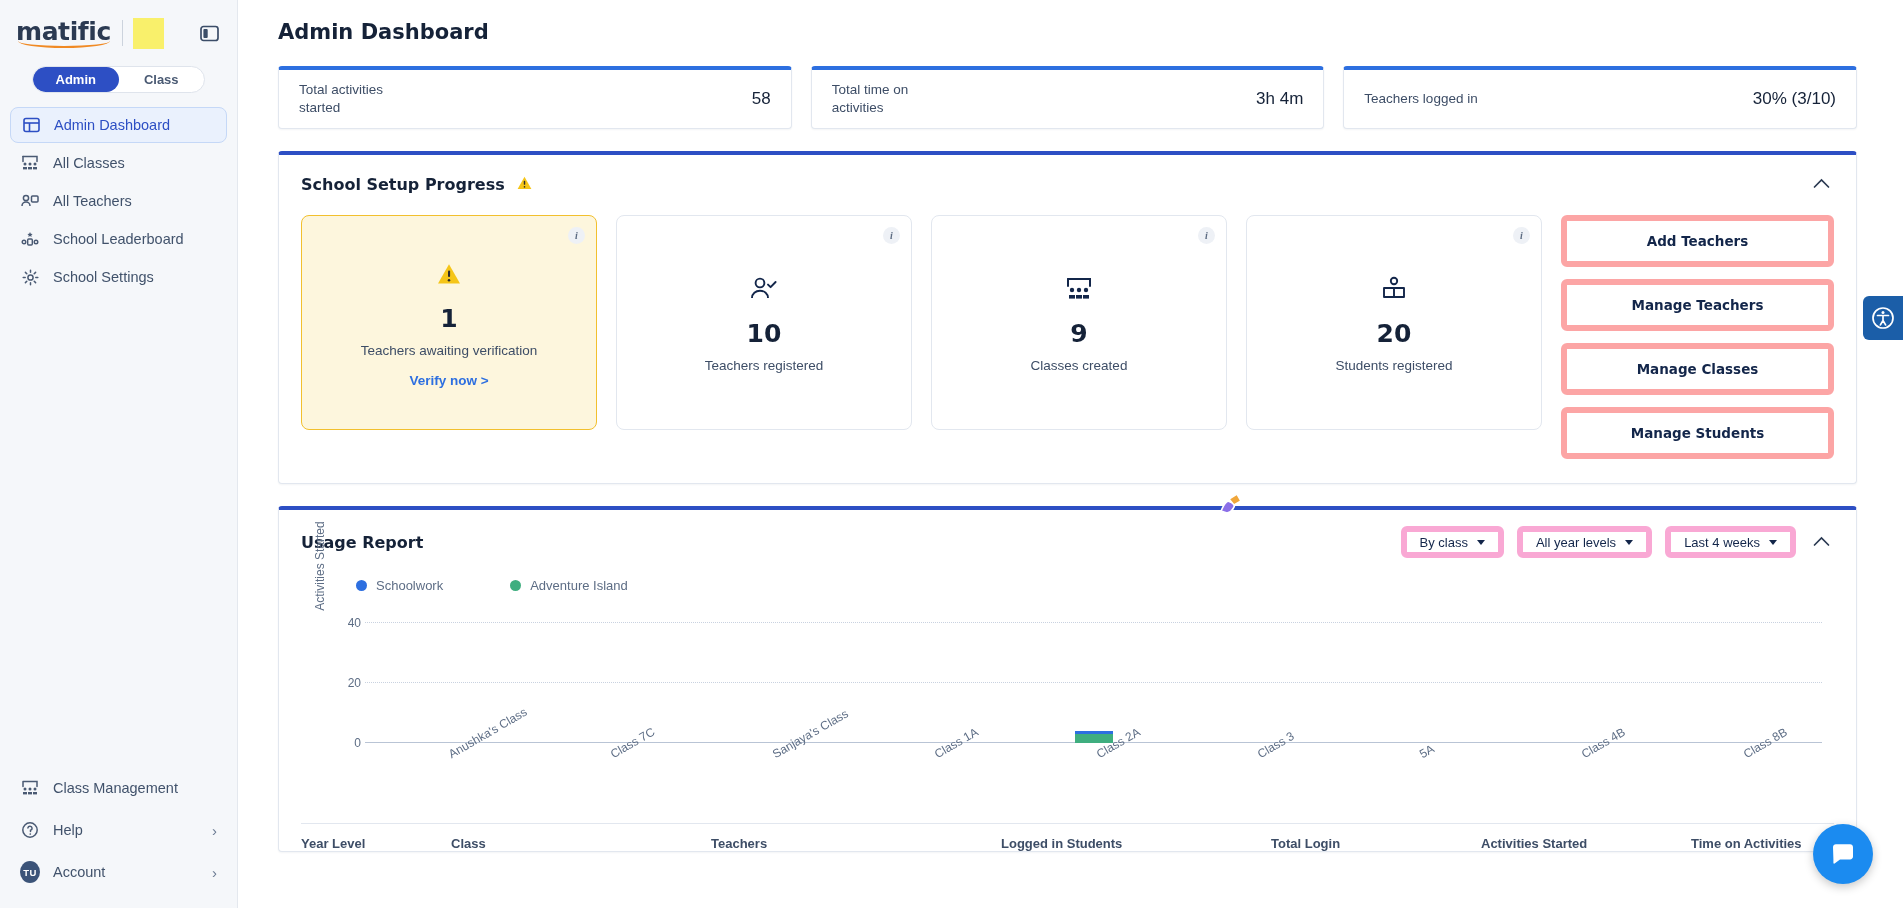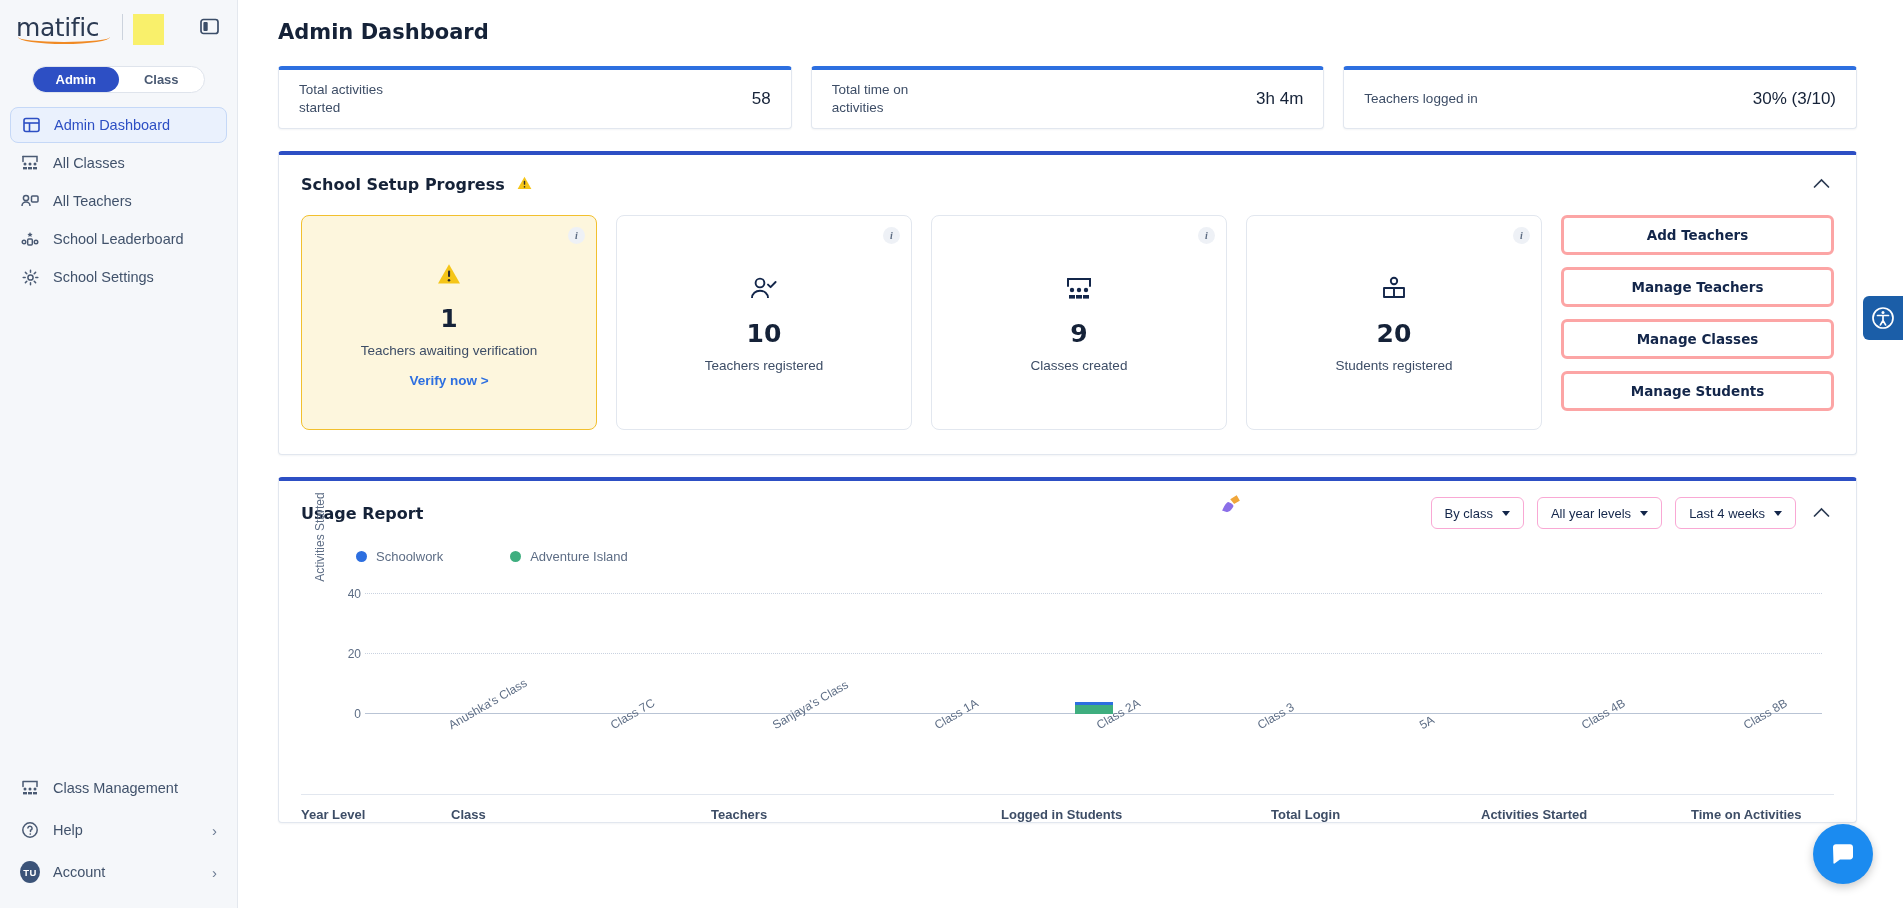--- a/index.html
+++ b/index.html
@@ -14,21 +14,21 @@
   
   .sidebar {
     width: 238px; height: 908px;
     background: #f5f7fa;
     border-right: 1px solid #e4e8ee;
     display: flex; flex-direction: column;
     flex: 0 0 238px;
     position: relative;
   }
   .sb-top { padding: 14px 16px 0 16px; }
-  .brand-row { display: flex; align-items: flex-start; gap: 10px; height: 38px; }
+  .brand-row { display: flex; align-items: center; gap: 10px; height: 38px; font-weight: bold; }
   .logo { position: relative; width: 96px; height: 30px; }
   .logo-text {
     font-size: 25px; color: #2b3a52; letter-spacing: -0.4px;
     font-family: "DejaVu Sans", sans-serif; line-height: 28px;
   }
   .logo-swoosh {
     position: absolute; left: 2px; bottom: 0px; width: 92px; height: 7px;
     border-bottom: 2.5px solid #f08a24;
     border-radius: 0 0 50% 50% / 0 0 100% 100%;
   }
@@ -143,31 +143,31 @@
     margin-top: 15px; font-size: 13.5px; color: #2d6fe0;
     font-weight: 600; cursor: pointer;
   }
   .warn-tri { font-size: 22px; line-height: 1; }
 
   .setup-actions {
     width: 273px; flex: 0 0 273px;
     display: flex; flex-direction: column; gap: 12px; justify-content: flex-start;
   }
   .act-btn {
-    height: 40px; border: 3px solid #fca5a5; border-radius: 6px;
+    height: 52px; border: 6px solid #fca5a5; border-radius: 6px;
     background: #fff; color: #13264a; font-size: 13.5px; font-weight: 700;
     display: flex; align-items: center; justify-content: center;
     cursor: pointer; font-family: "DejaVu Sans", sans-serif;
   }
 
   
   .usage-head { display: flex; align-items: center; padding: 16px 22px 0 22px; }
   .filters { margin-left: auto; display: flex; align-items: center; gap: 13px; }
   .filter {
-    height: 32px; padding: 0 13px; border: 1px solid #f9a8d4;
+    height: 32px; padding: 0 13px; border: 6px solid #f9a8d4;
     border-radius: 6px; background: #fff; color: #13264a; font-size: 13px;
     display: flex; align-items: center; gap: 9px; cursor: pointer; white-space: nowrap;
   }
   .caret { width: 0; height: 0; border-left: 4.5px solid transparent;
     border-right: 4.5px solid transparent; border-top: 5.5px solid #13264a; }
 
   .legend { display: flex; gap: 28px; padding: 20px 0 0 38px; }
   .leg { display: flex; align-items: center; gap: 9px; font-size: 13px; color: #5d6d85; cursor: pointer; padding-left: 39px; }
   .dot { width: 11px; height: 11px; border-radius: 50%; }
 

